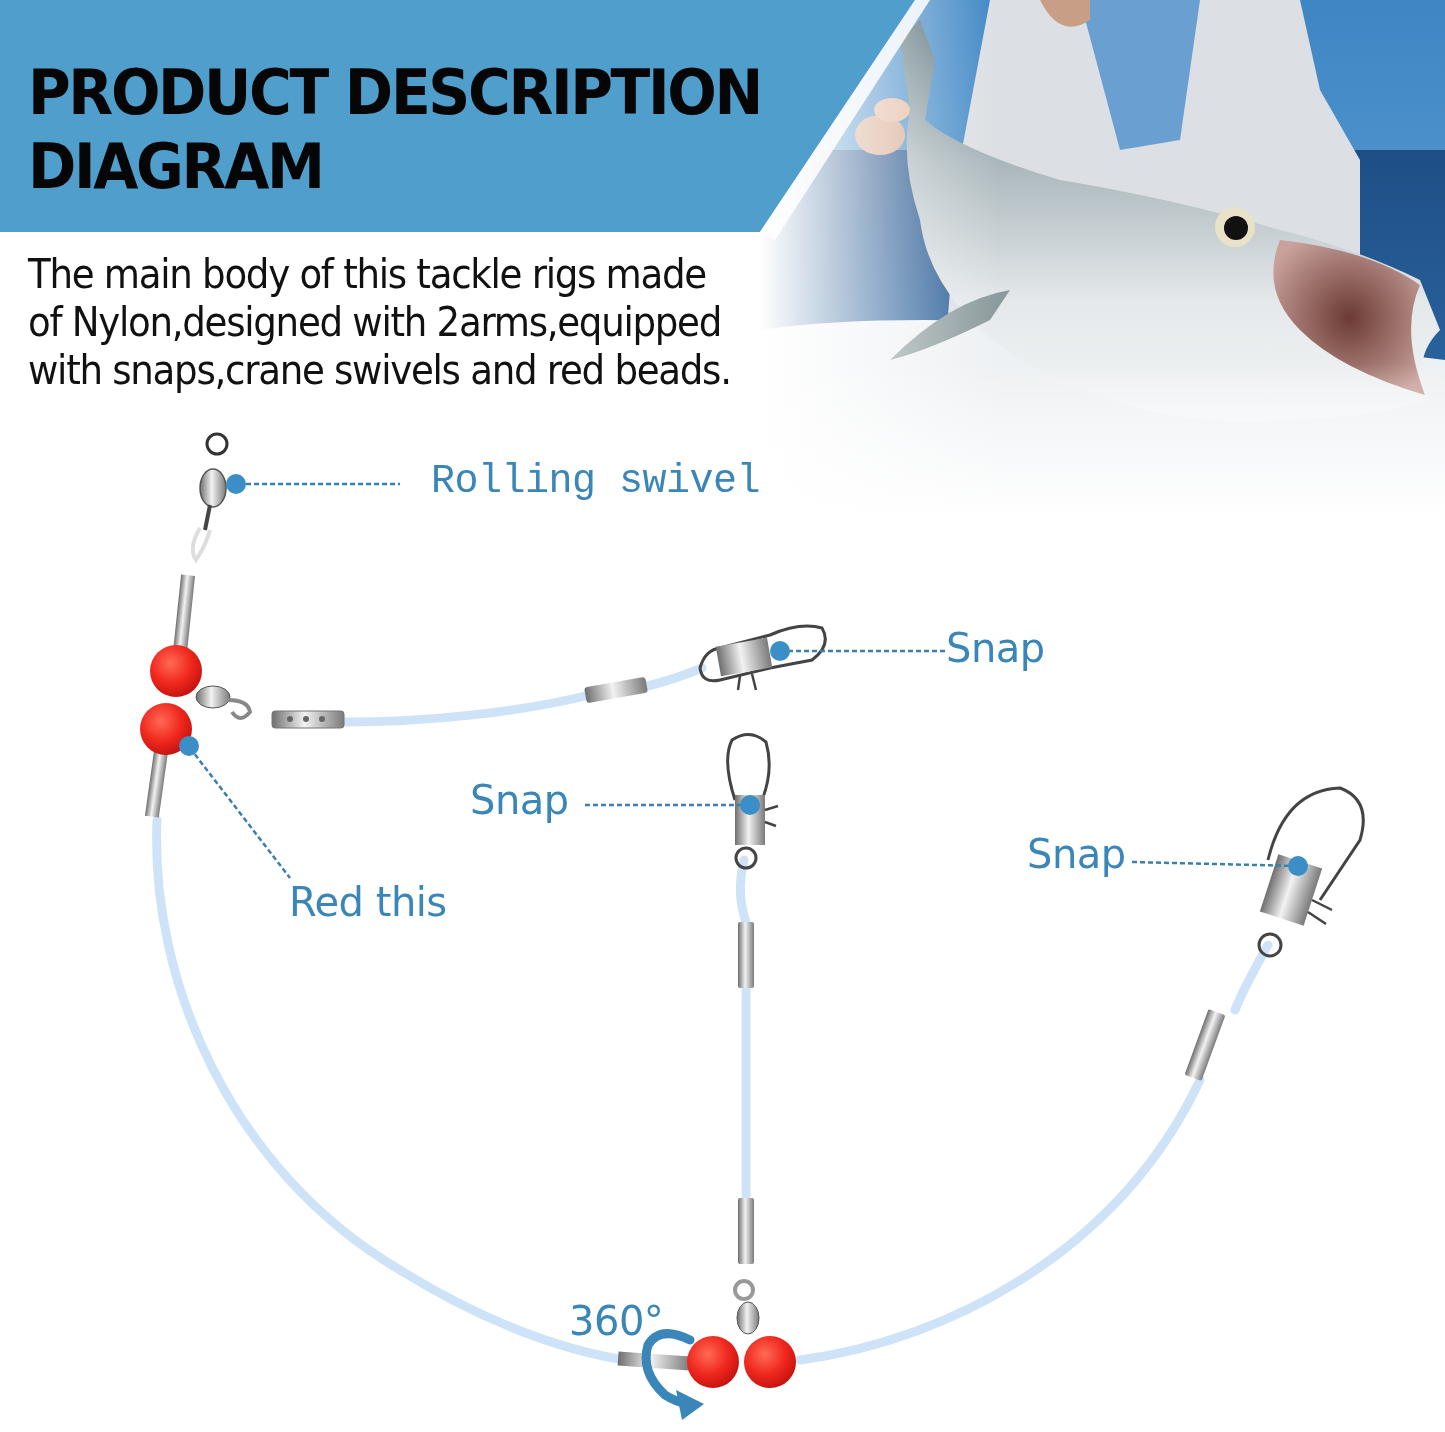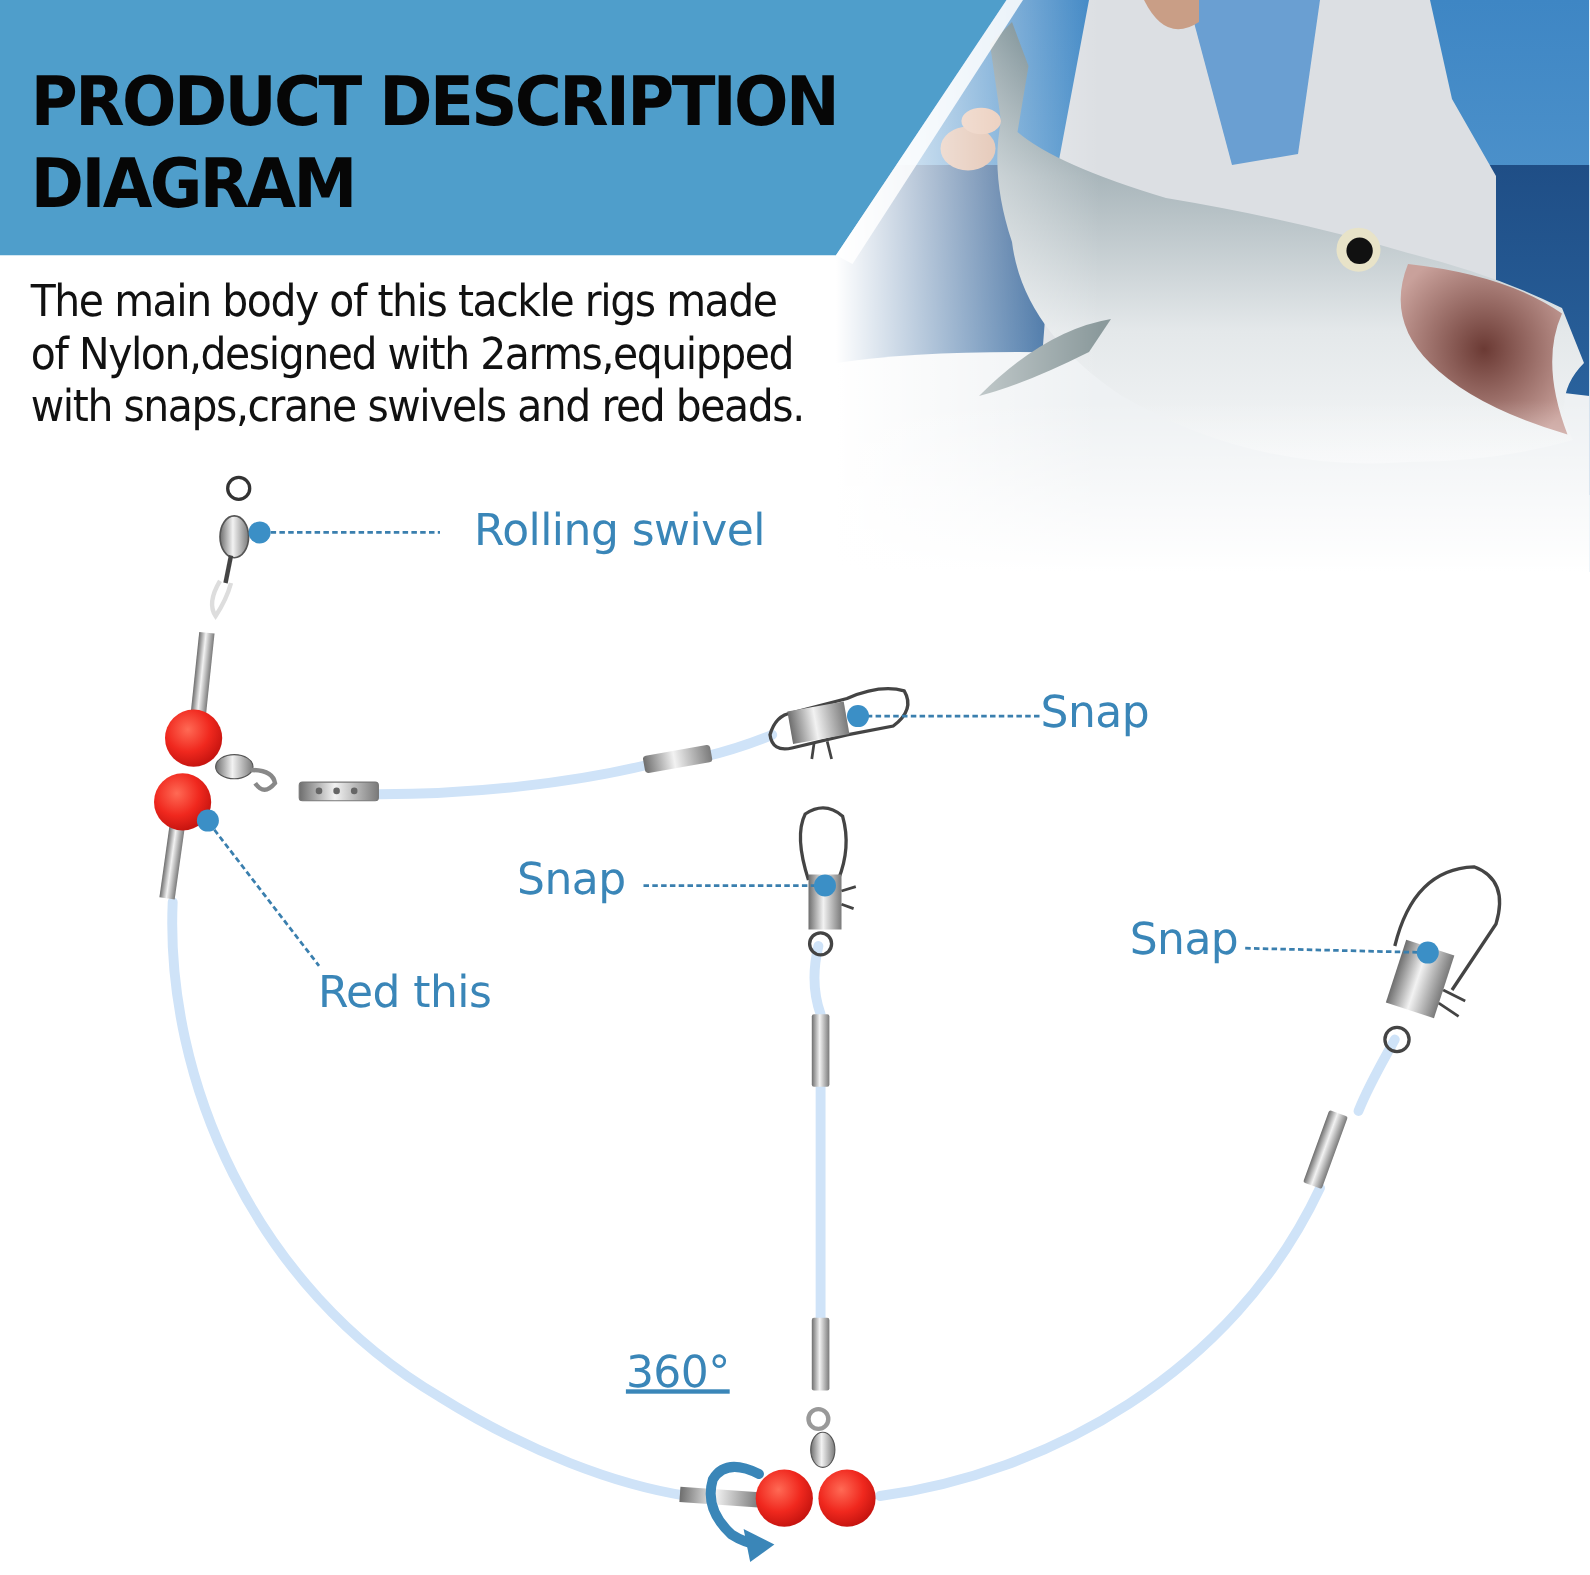--- a/index.html
+++ b/index.html
@@ -176,18 +176,18 @@
   </g>
   <g fill="#3b8fc6">
     <circle cx="236" cy="484" r="10"></circle>
     <circle cx="780" cy="651" r="10"></circle>
     <circle cx="750" cy="805" r="10"></circle>
     <circle cx="1298" cy="866" r="10"></circle>
     <circle cx="189" cy="746" r="10"></circle>
   </g>
 </svg>
 
-<div class="label" style="left:431px; top:462px;">Rolling swivel</div>
+<div class="label" style="left:431px; top:462px;font-family:Liberation Mono, monospace;">Rolling swivel</div>
 <div class="label" style="left:946px; top:628px;">Snap</div>
 <div class="label" style="left:470px; top:780px;">Snap</div>
 <div class="label" style="left:1027px; top:834px;">Snap</div>
 <div class="label" style="left:289px; top:882px;">Red this</div>
-<div class="label" style="left:569px; top:1228px;text-decoration:underline;">360°</div>
+<div class="label" style="left:569px; top:1301px;">360°</div>
 
 </body></html>

